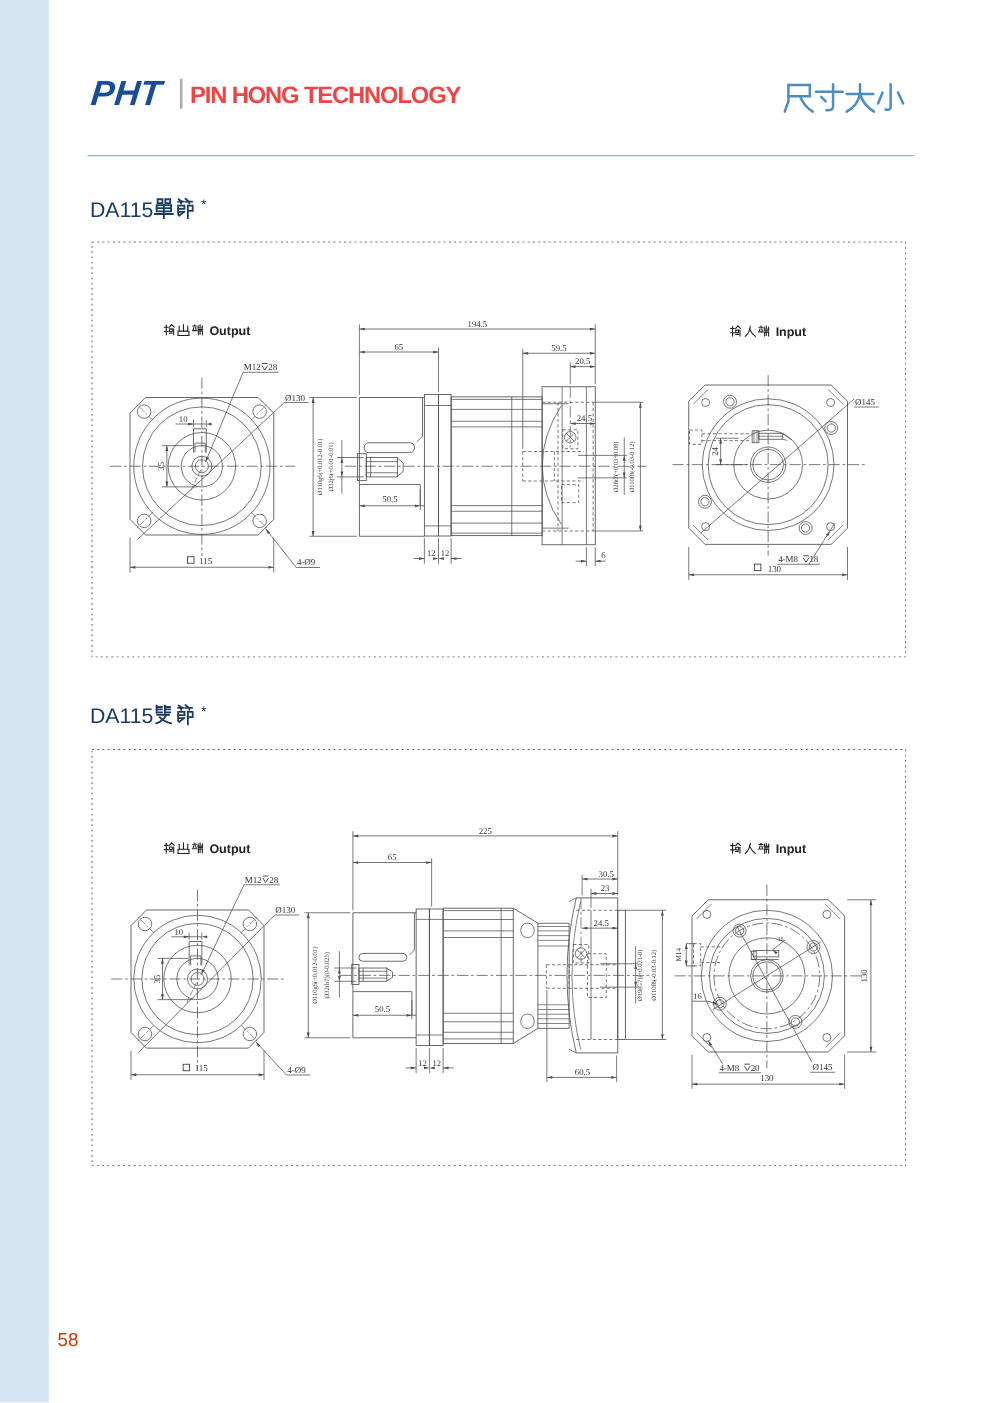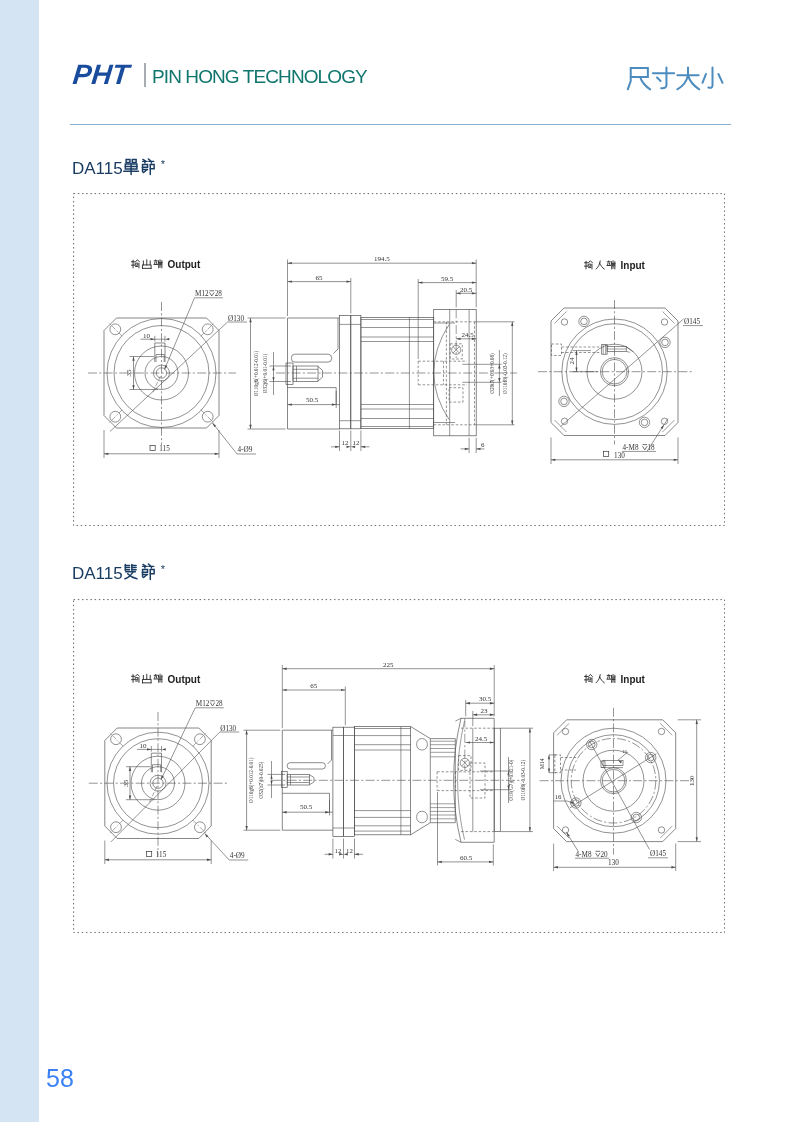--- a/index.html
+++ b/index.html
@@ -103,21 +103,21 @@
       </g>
     </defs>
   </svg>
 
 <div class="abs" style="left:0;top:0;width:39px;height:1122px;background:#d5e4f3"></div>
 
 <div class="abs" style="left:73px;top:59px;font-size:28px;font-weight:bold;font-style:italic;color:#1a4c9e;transform:skewX(-6deg);letter-spacing:0px;font-family:'Liberation Sans',sans-serif">PHT</div>
 
 <div class="abs" style="left:144px;top:63px;width:1.5px;height:24px;background:#a9adb2"></div>
 
-<div class="abs" style="left:152px;top:66px;font-size:19px;font-weight:normal;color:#0f766e;letter-spacing:-0.9px">PIN HONG TECHNOLOGY</div>
+<div class="abs" style="left:152px;top:66px;font-size:19px;font-weight:bold;color:#ef4444;letter-spacing:-0.9px">PIN HONG TECHNOLOGY</div>
 
 <svg class="abs" style="left:626px;top:64px" width="102" height="27" viewBox="0 0 102 27">
     <g fill="none" stroke="#4d8cbe" stroke-width="1.7" stroke-linecap="round">
       <use href="#g-chi" transform="translate(0.0,0.5) scale(1.182)"></use>
       <use href="#g-cun" transform="translate(24.5,0.5) scale(1.182)"></use>
       <use href="#g-da" transform="translate(49.0,0.5) scale(1.182)"></use>
       <use href="#g-xiao" transform="translate(73.5,0.5) scale(1.182)"></use>
     </g>
   </svg>
 
@@ -924,12 +924,12 @@
 <g>
       <line x1="500.3" y1="728.2" x2="533.0" y2="728.2" stroke="#4e4e4e" stroke-width="0.6"></line>
       <line x1="500.3" y1="831.6" x2="533.0" y2="831.6" stroke="#4e4e4e" stroke-width="0.6"></line>
       <line x1="529.9" y1="728.2" x2="529.9" y2="831.6" stroke="#4e4e4e" stroke-width="0.62"></line>
       <path d="M529.9,728.2 L531.0,732.5 L528.8,732.5 Z" fill="#4e4e4e" stroke="none"></path>
       <path d="M529.9,831.6 L528.8,827.3 L531.0,827.3 Z" fill="#4e4e4e" stroke="none"></path>
       <text x="525.0" y="780.2" font-size="5.2" text-anchor="middle" fill="#333333" font-family="Liberation Serif" transform="rotate(-90 525.0 780.2)">Ø110f8(-0.03-0.12)</text>
     </g>
 </svg>
 
-<div class="abs" style="left:46px;top:1064px;font-size:25px;color:#3b82f6">58</div>
+<div class="abs" style="left:46px;top:1064px;font-size:15px;color:#c2410c">58</div>
 </body></html>

